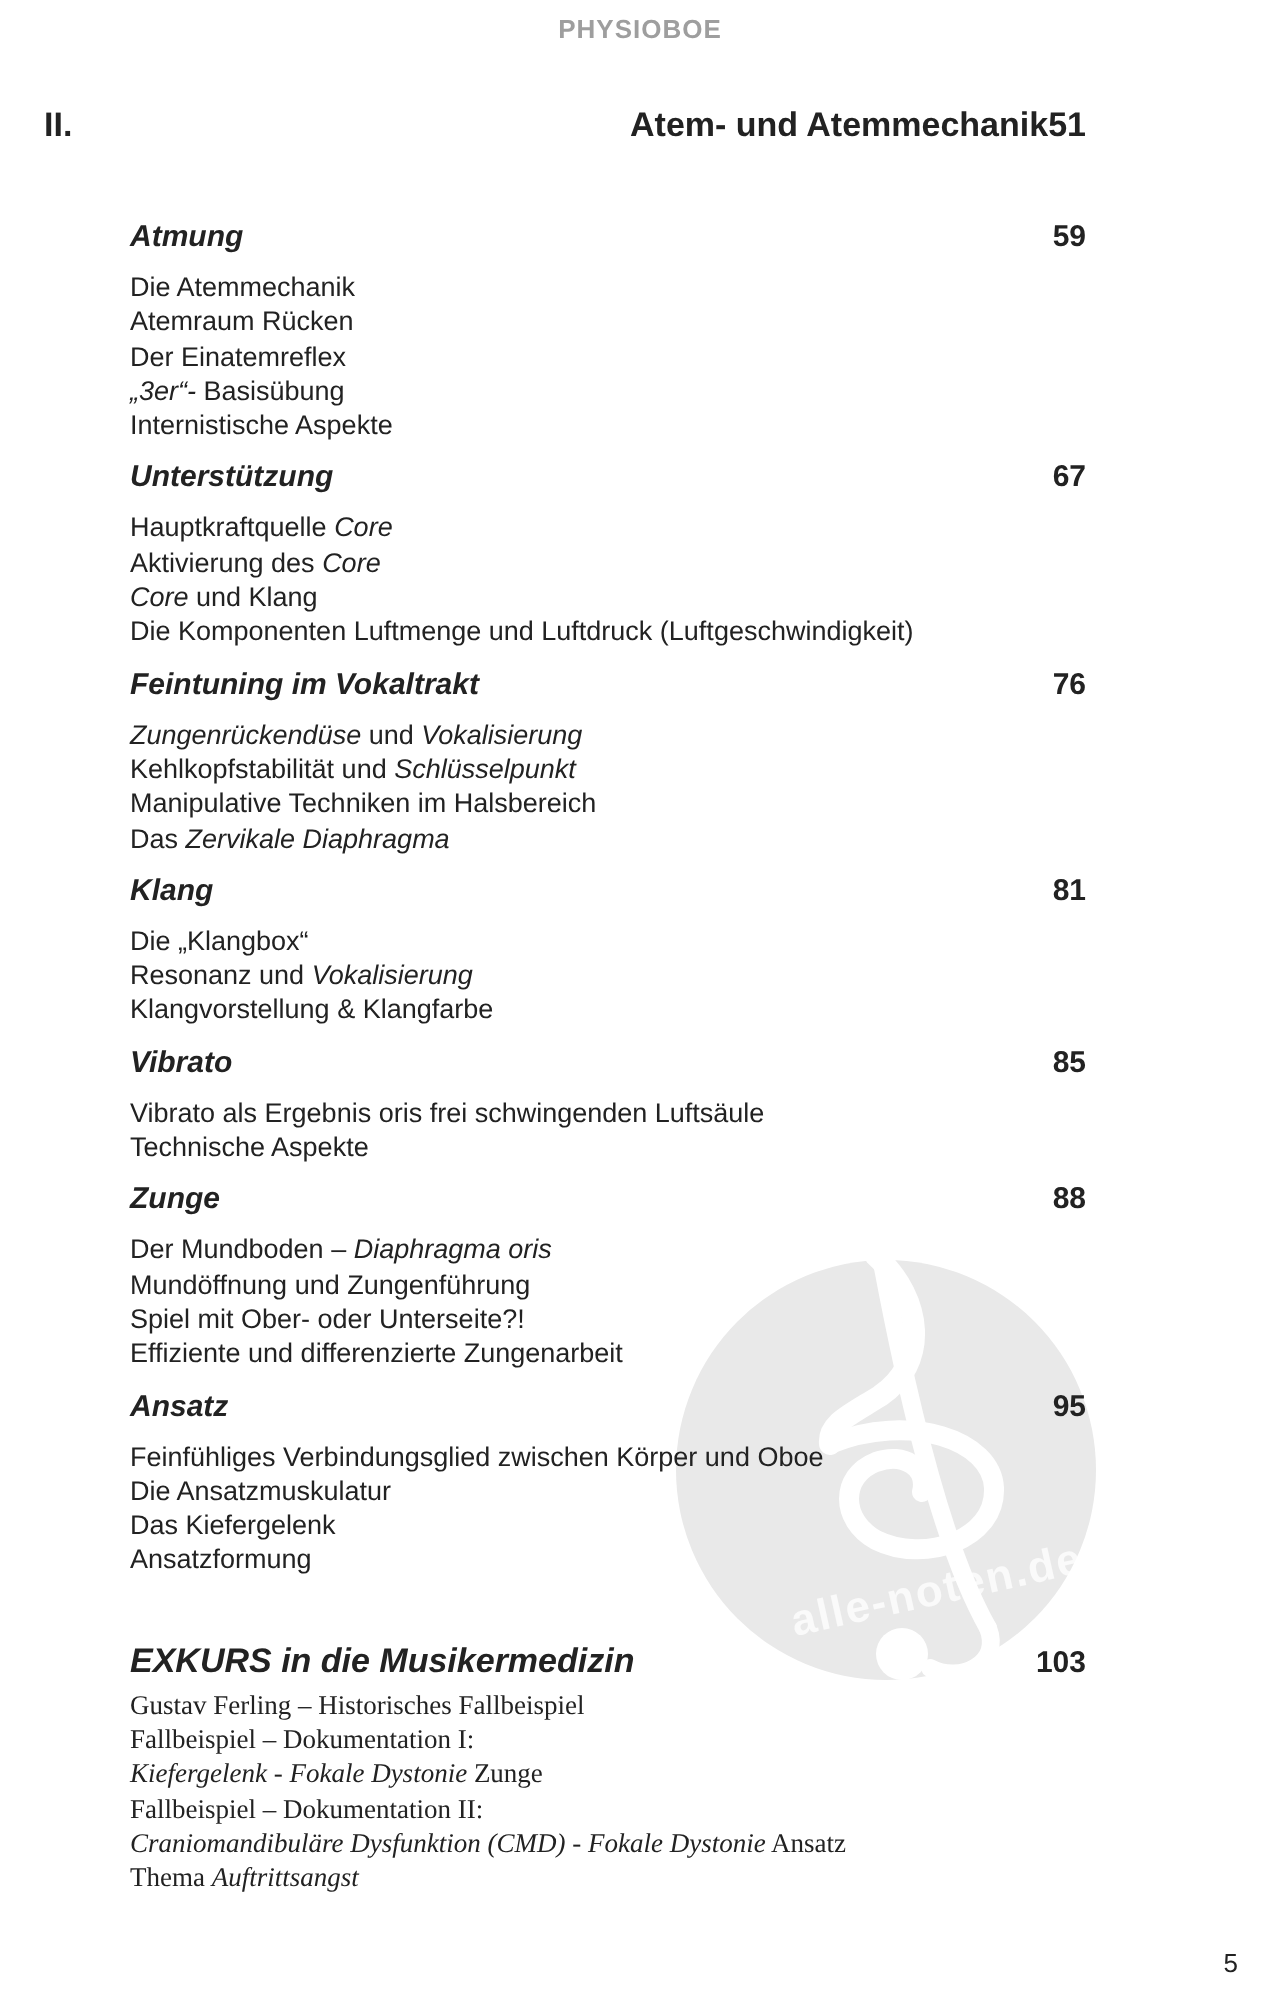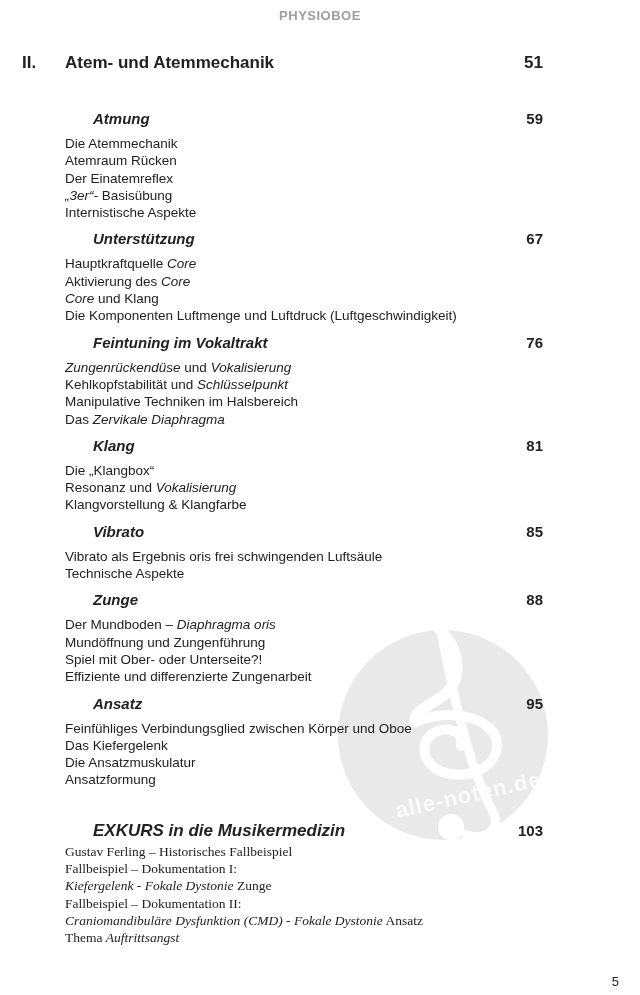--- a/index.html
+++ b/index.html
@@ -23,34 +23,34 @@
   }
   .page-header span {
     color: #9e9e9e; font-weight: bold; font-size: 13px; letter-spacing: 0.5px;
   }
 
   
   .toc {
     position: absolute; left: 65px; top: 52px; width: 478px; z-index: 1;
   }
   .chapter-row {
-    position: relative; display: flex; justify-content: space-between;
+    position: relative; display: flex; justify-content: flex-end;
     font-weight: bold; font-size: 17px; line-height: 21px;
   }
   .chapter-num { position: absolute; left: -43px; top: 0; }
 
   .section { margin-top: 8px; }
   #sections > .section:first-child { margin-top: 36px; }
   .section.exkurs { margin-top: 31px; }
 
   .heading-row {
     display: flex; justify-content: space-between; align-items: baseline;
     font-weight: bold; font-size: 15px; line-height: 19px;
   }
-  .heading-row .sec-title { font-style: italic; margin-left: 28px; }
+  .heading-row .sec-title { font-style: italic; }
   .heading-row .sec-page { font-size: 15px; font-style: normal; }
   .section.exkurs .heading-row { font-size: 17px; line-height: 21px; }
   .section.exkurs .heading-row .sec-page { font-size: 15px; }
 
   .items { margin-top: 7px; font-size: 13.5px; line-height: 17.3px; }
   .section.exkurs .items { margin-top: 2px; font-family: Liberation Serif, serif; }
   .toc-item { white-space: nowrap; }
   .toc-item .it { font-style: italic; }
 
   
@@ -157,22 +157,22 @@
             <div class="toc-item"><span>Effiziente und differenzierte Zungenarbeit</span></div>
           </div>
         </section>
         <section class="section">
           <div class="heading-row">
             <span class="sec-title">Ansatz</span>
             <span class="sec-page">95</span>
           </div>
           <div class="items">
             <div class="toc-item"><span>Feinfühliges Verbindungsglied zwischen Körper und Oboe</span></div>
+            <div class="toc-item"><span>Die Ansatzmuskulatur</span></div>
             <div class="toc-item"><span>Das Kiefergelenk</span></div>
-            <div class="toc-item"><span>Die Ansatzmuskulatur</span></div>
             <div class="toc-item"><span>Ansatzformung</span></div>
           </div>
         </section>
         <section class="section exkurs">
           <div class="heading-row">
             <span class="sec-title">EXKURS in die Musikermedizin</span>
             <span class="sec-page">103</span>
           </div>
           <div class="items">
             <div class="toc-item"><span>Gustav Ferling – Historisches Fallbeispiel</span></div>

